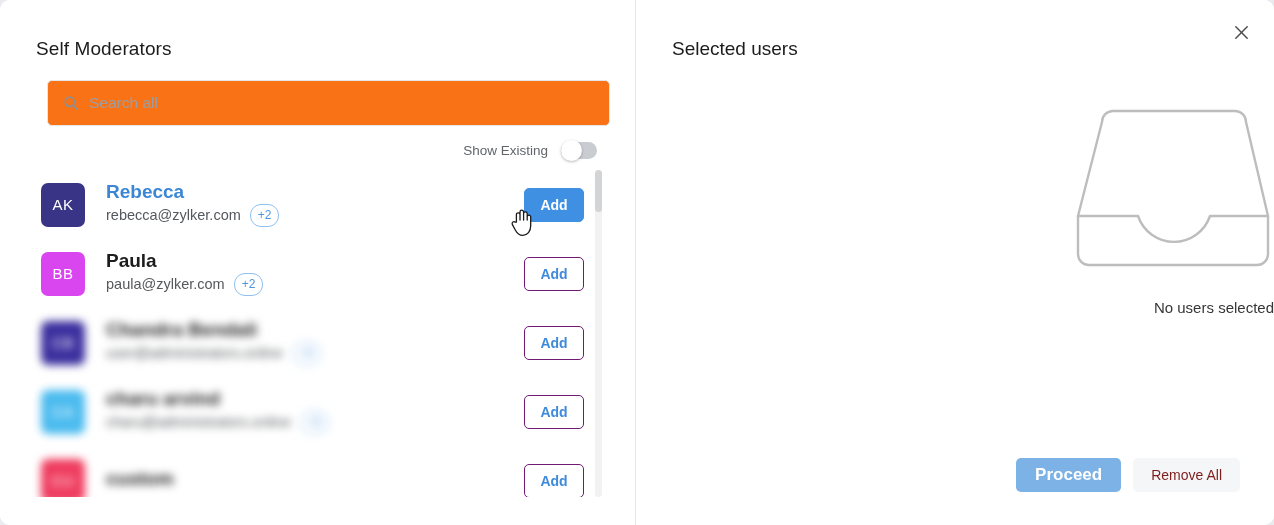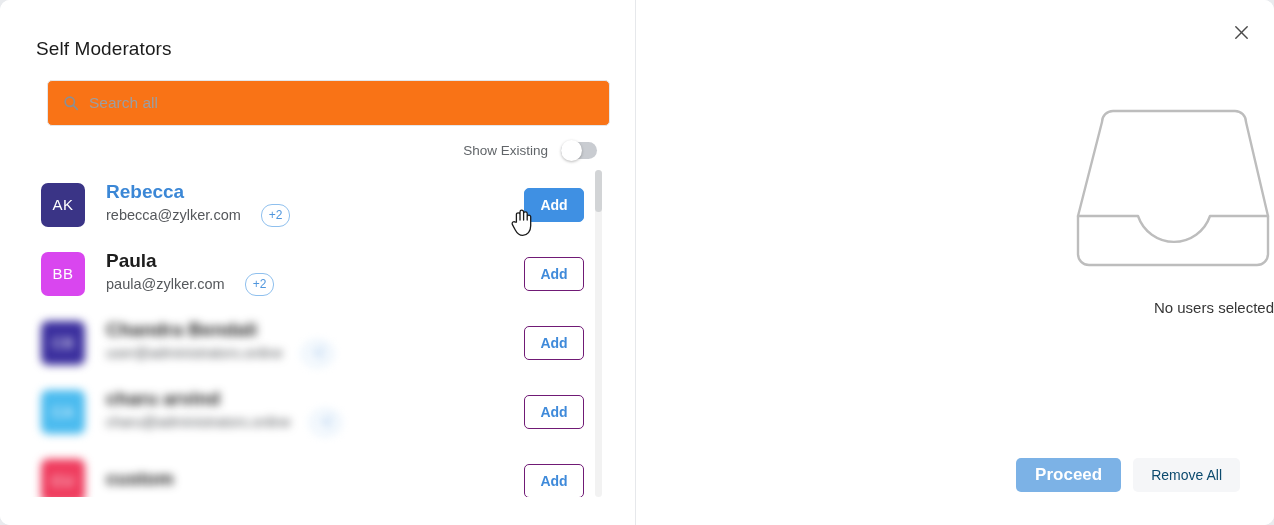--- a/index.html
+++ b/index.html
@@ -175,21 +175,21 @@
     color: #1d1d1d;
     line-height: 18px;
     white-space: nowrap;
   }
   .user-name.link {
     color: #3b87d6;
   }
   .user-sub {
     display: flex;
     align-items: center;
-    gap: 20px;
+    gap: 9px;
   }
   .user-email {
     font-size: 14.5px;
     color: #55585c;
     line-height: 18px;
     white-space: nowrap;
   }
   .count-badge {
     border: 1px solid #8fc0ee;
     color: #4f96dd;
@@ -324,21 +324,21 @@
     font-size: 17px;
     font-weight: 700;
     cursor: pointer;
   }
   .remove-btn {
     height: 34px;
     padding: 0 18px;
     border-radius: 5px;
     border: none;
     background: #f5f6f8;
-    color: #0c4a6e;
+    color: #7f1d1d;
     font-family: inherit;
     font-size: 14px;
     cursor: pointer;
   }
 </style>
 </head>
 <body>
 
 <div class="screen">
   <div class="dialog">
@@ -436,20 +436,21 @@
       <div class="cursor">
         <svg viewBox="0 0 24 30" width="24" height="30">
           <path d="M6.4 14.2 V6.6 a1.8 1.8 0 0 1 3.6 0 v5.4 V4.0 a1.8 1.8 0 0 1 3.6 0 v8.0 V5.6 a1.8 1.8 0 0 1 3.6 0 v6.4 V8.6 a1.8 1.8 0 0 1 3.5 0 v9.2 c0 5.6 -3.2 9.6 -8.0 9.6 c-4.0 0 -5.6 -2.0 -7.4 -5.4 l-3.0 -5.6 a1.9 1.9 0 0 1 3.0 -2.2 z" fill="#ffffff" stroke="#1a1a1a" stroke-width="1.3" stroke-linejoin="round"></path>
         </svg>
       </div>
 
     </div>
 
     <div class="right-panel">
 
+      <div class="right-title">Selected users</div>
 
       <button class="close-btn">
         <svg viewBox="0 0 20 20" width="19" height="19" fill="none" stroke="currentColor" stroke-width="1.5" stroke-linecap="round">
           <line x1="4" y1="4" x2="16" y2="16"></line>
           <line x1="16" y1="4" x2="4" y2="16"></line>
         </svg>
       </button>
 
       <div class="empty-state">
         <span class="empty-icon">

